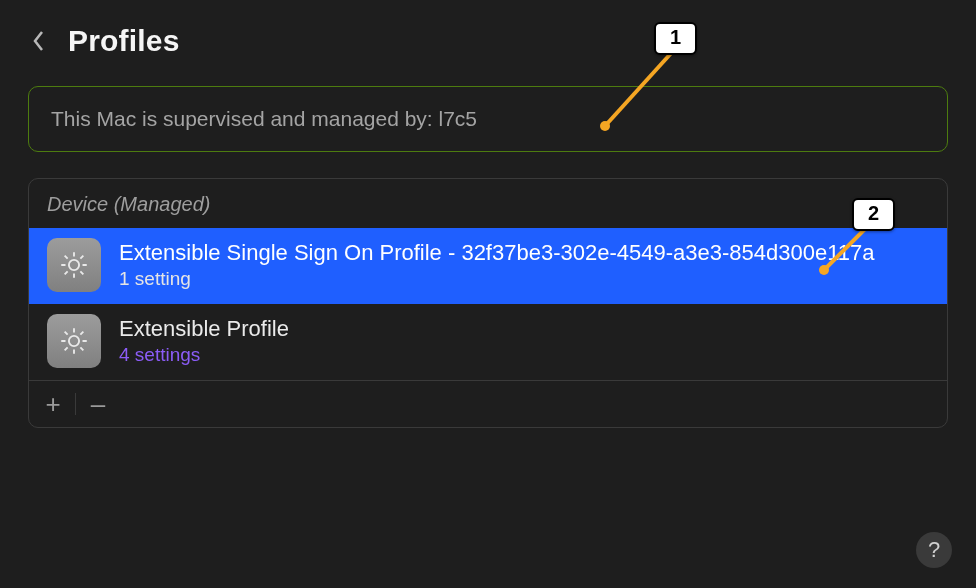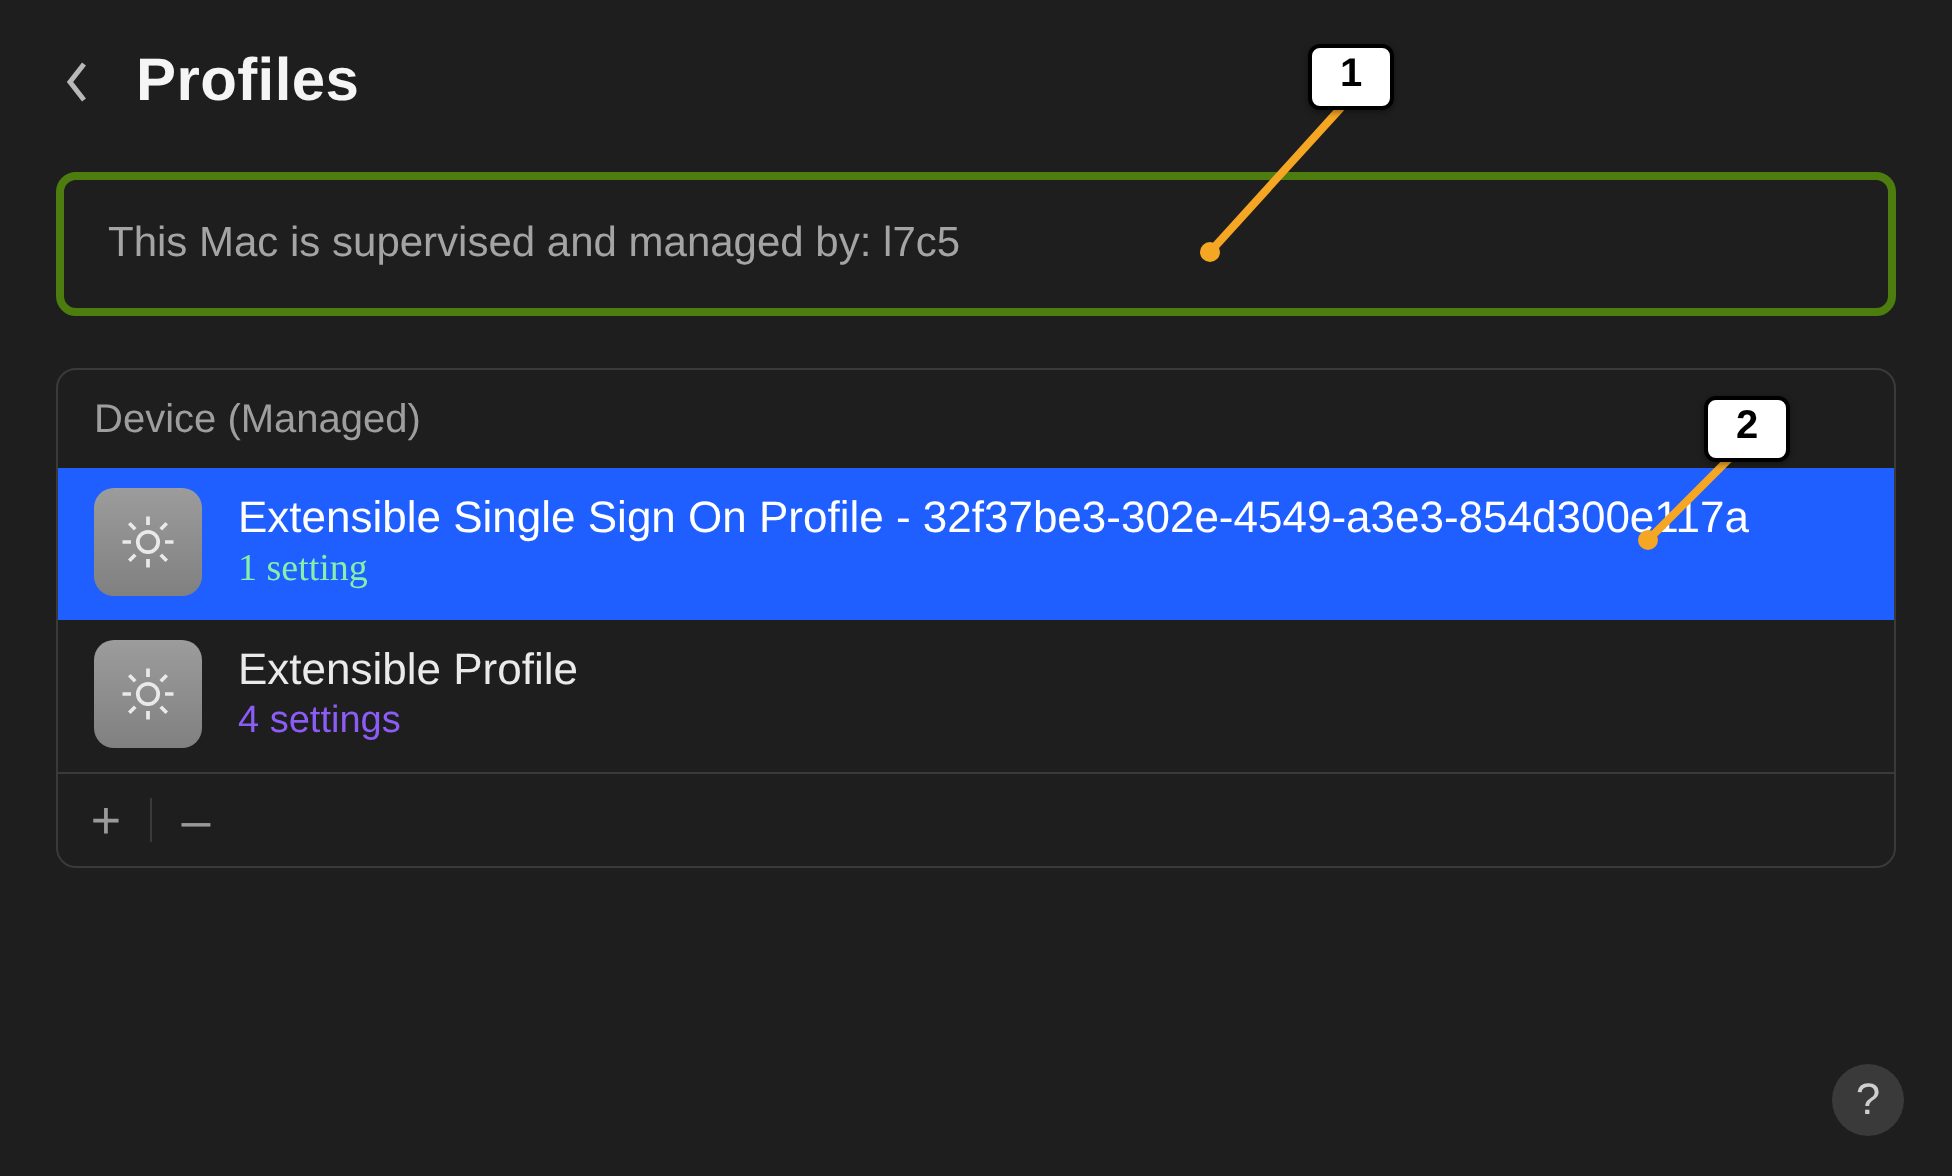--- a/index.html
+++ b/index.html
@@ -2,27 +2,27 @@
 <html><head>
 <meta charset="utf-8">
 <style>
   * { box-sizing: border-box; margin: 0; padding: 0; }
   html, body { width: 976px; height: 588px; background: #1e1e1e; font-family: -apple-system, "Helvetica Neue", Arial, sans-serif; color: #e6e6e6; overflow: hidden; }
   .window { padding: 24px 28px; position: relative; height: 100%; }
   .header { display: flex; align-items: center; gap: 18px; margin-bottom: 28px; }
   .back-chevron { width: 22px; height: 28px; cursor: pointer; display:flex; align-items:center; justify-content:center; }
   .back-chevron svg { stroke: #b8b8b8; stroke-width: 2.5; fill: none; }
   .title { font-size: 30px; font-weight: 700; color: #f5f5f5; letter-spacing: .2px; text-align: center; }
-  .info-box { border: 4px solid #4d7c0f; border-radius: 10px; padding: 20px 22px; font-size: 21px; color: #a4a4a4; margin-bottom: 26px; }
+  .info-box { border: 1px solid #4d7c0f; border-radius: 10px; padding: 20px 22px; font-size: 21px; color: #a4a4a4; margin-bottom: 26px; }
   .panel { border: 1px solid #3a3a3a; border-radius: 10px; overflow: hidden; }
-  .panel-header { padding: 14px 18px 12px 18px; font-size: 20px; color: #9e9e9e; }
+  .panel-header { padding: 14px 18px 12px 18px; font-size: 20px; color: #9e9e9e; font-style: italic; }
   .list { }
   .row { display: flex; align-items: center; gap: 18px; padding: 10px 18px 12px 18px; cursor: pointer; }
   .row.selected { background: #1f5fff; color: #fff; }
-  .row.selected .meta { color: #86efac; font-family: Liberation Serif, serif; }
+  .row.selected .meta { color: #e5e5e5; }
   .row .icon { width: 54px; height: 54px; border-radius: 10px; background: linear-gradient(#9c9c9c,#808080); display:flex; align-items:center; justify-content:center; flex: 0 0 54px; }
   .row .icon svg { fill:none; stroke:#e9e9e9; stroke-width:2.2; }
   .row .labels { display:flex; flex-direction:column; gap:2px; min-width:0; }
   .row .name { font-size: 22px; color:#fff; line-height:1.2; }
   .row:not(.selected) .name { color:#eaeaea; }
   .row .meta { font-size: 19px; color:#8b5cf6; }
   .footer { display:flex; align-items:center; gap:4px; border-top:1px solid #3a3a3a; padding:6px 6px; }
   .footer button { background:transparent; border:none; width:36px; height:34px; font-size:26px; color:#9a9a9a; cursor:pointer; border-radius:4px; display:flex; align-items:center;justify-content:center; line-height:1; }
   .footer .divider { width:1px; height:22px; background:#3a3a3a; }
   .help { position:absolute; right:24px; bottom:20px; width:36px; height:36px; border-radius:50%; background:#3a3a3a; color:#cfcfcf; font-size:22px; display:flex; align-items:center; justify-content:center; cursor:pointer; }

